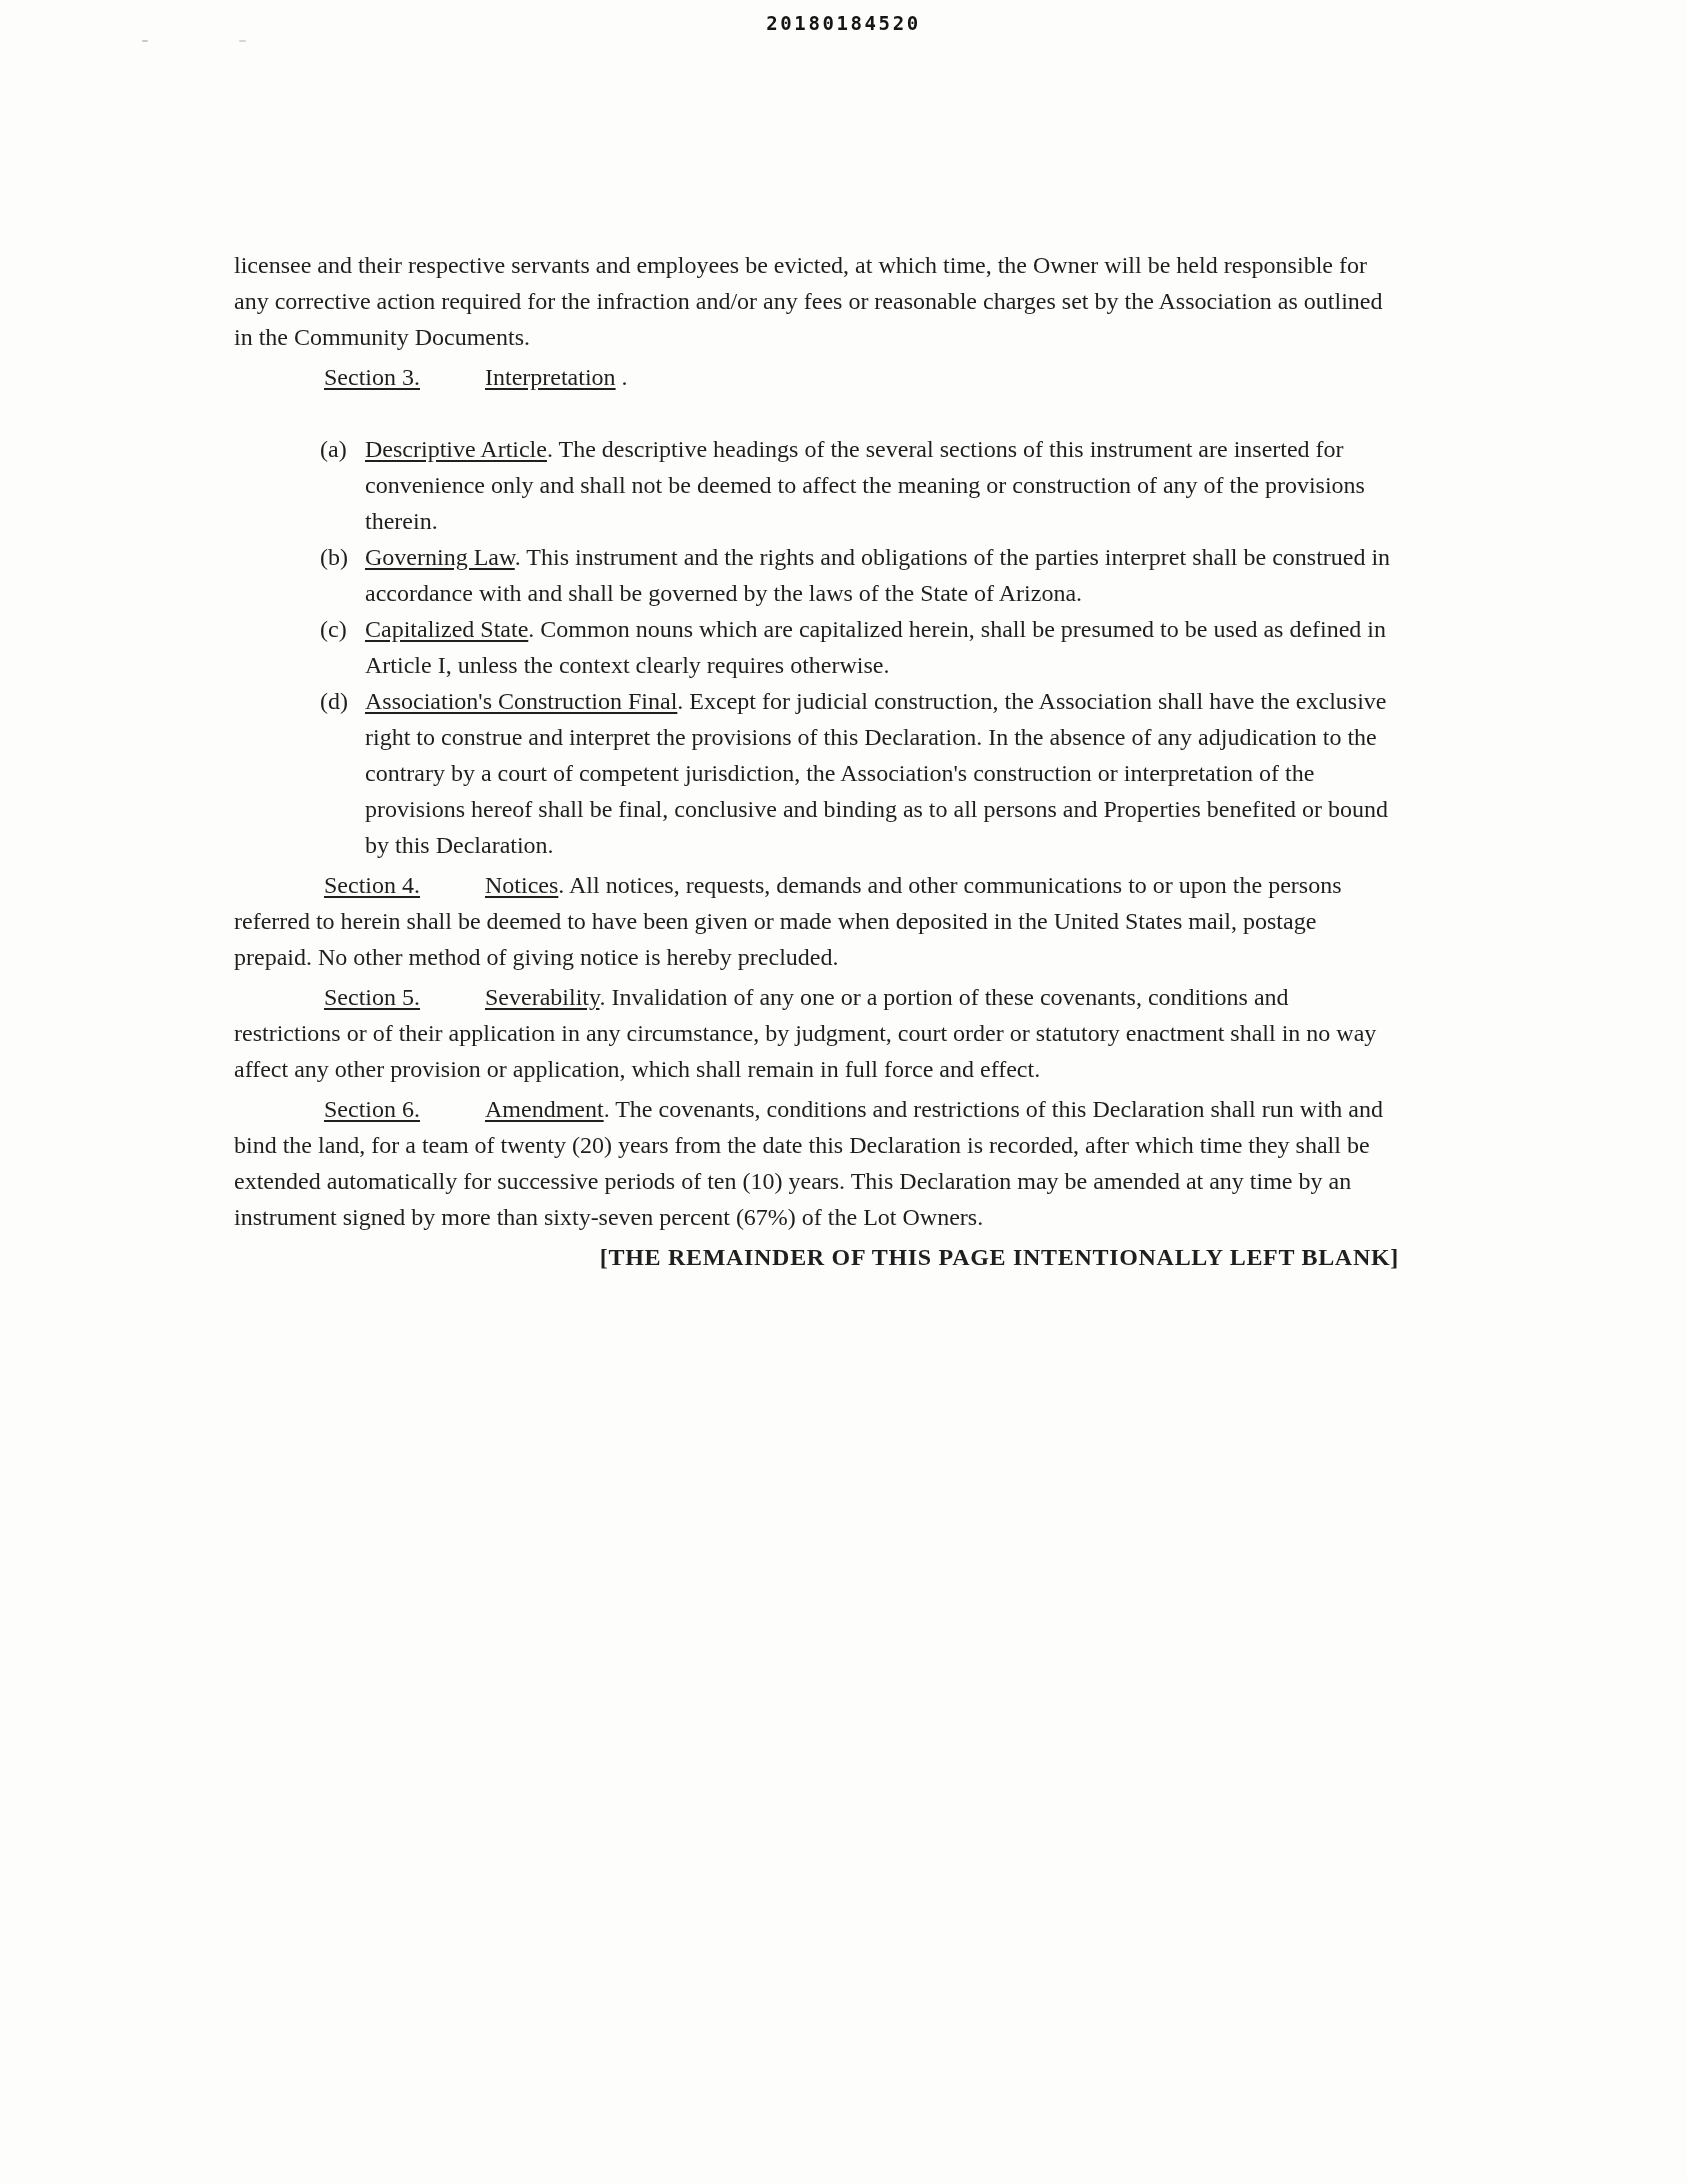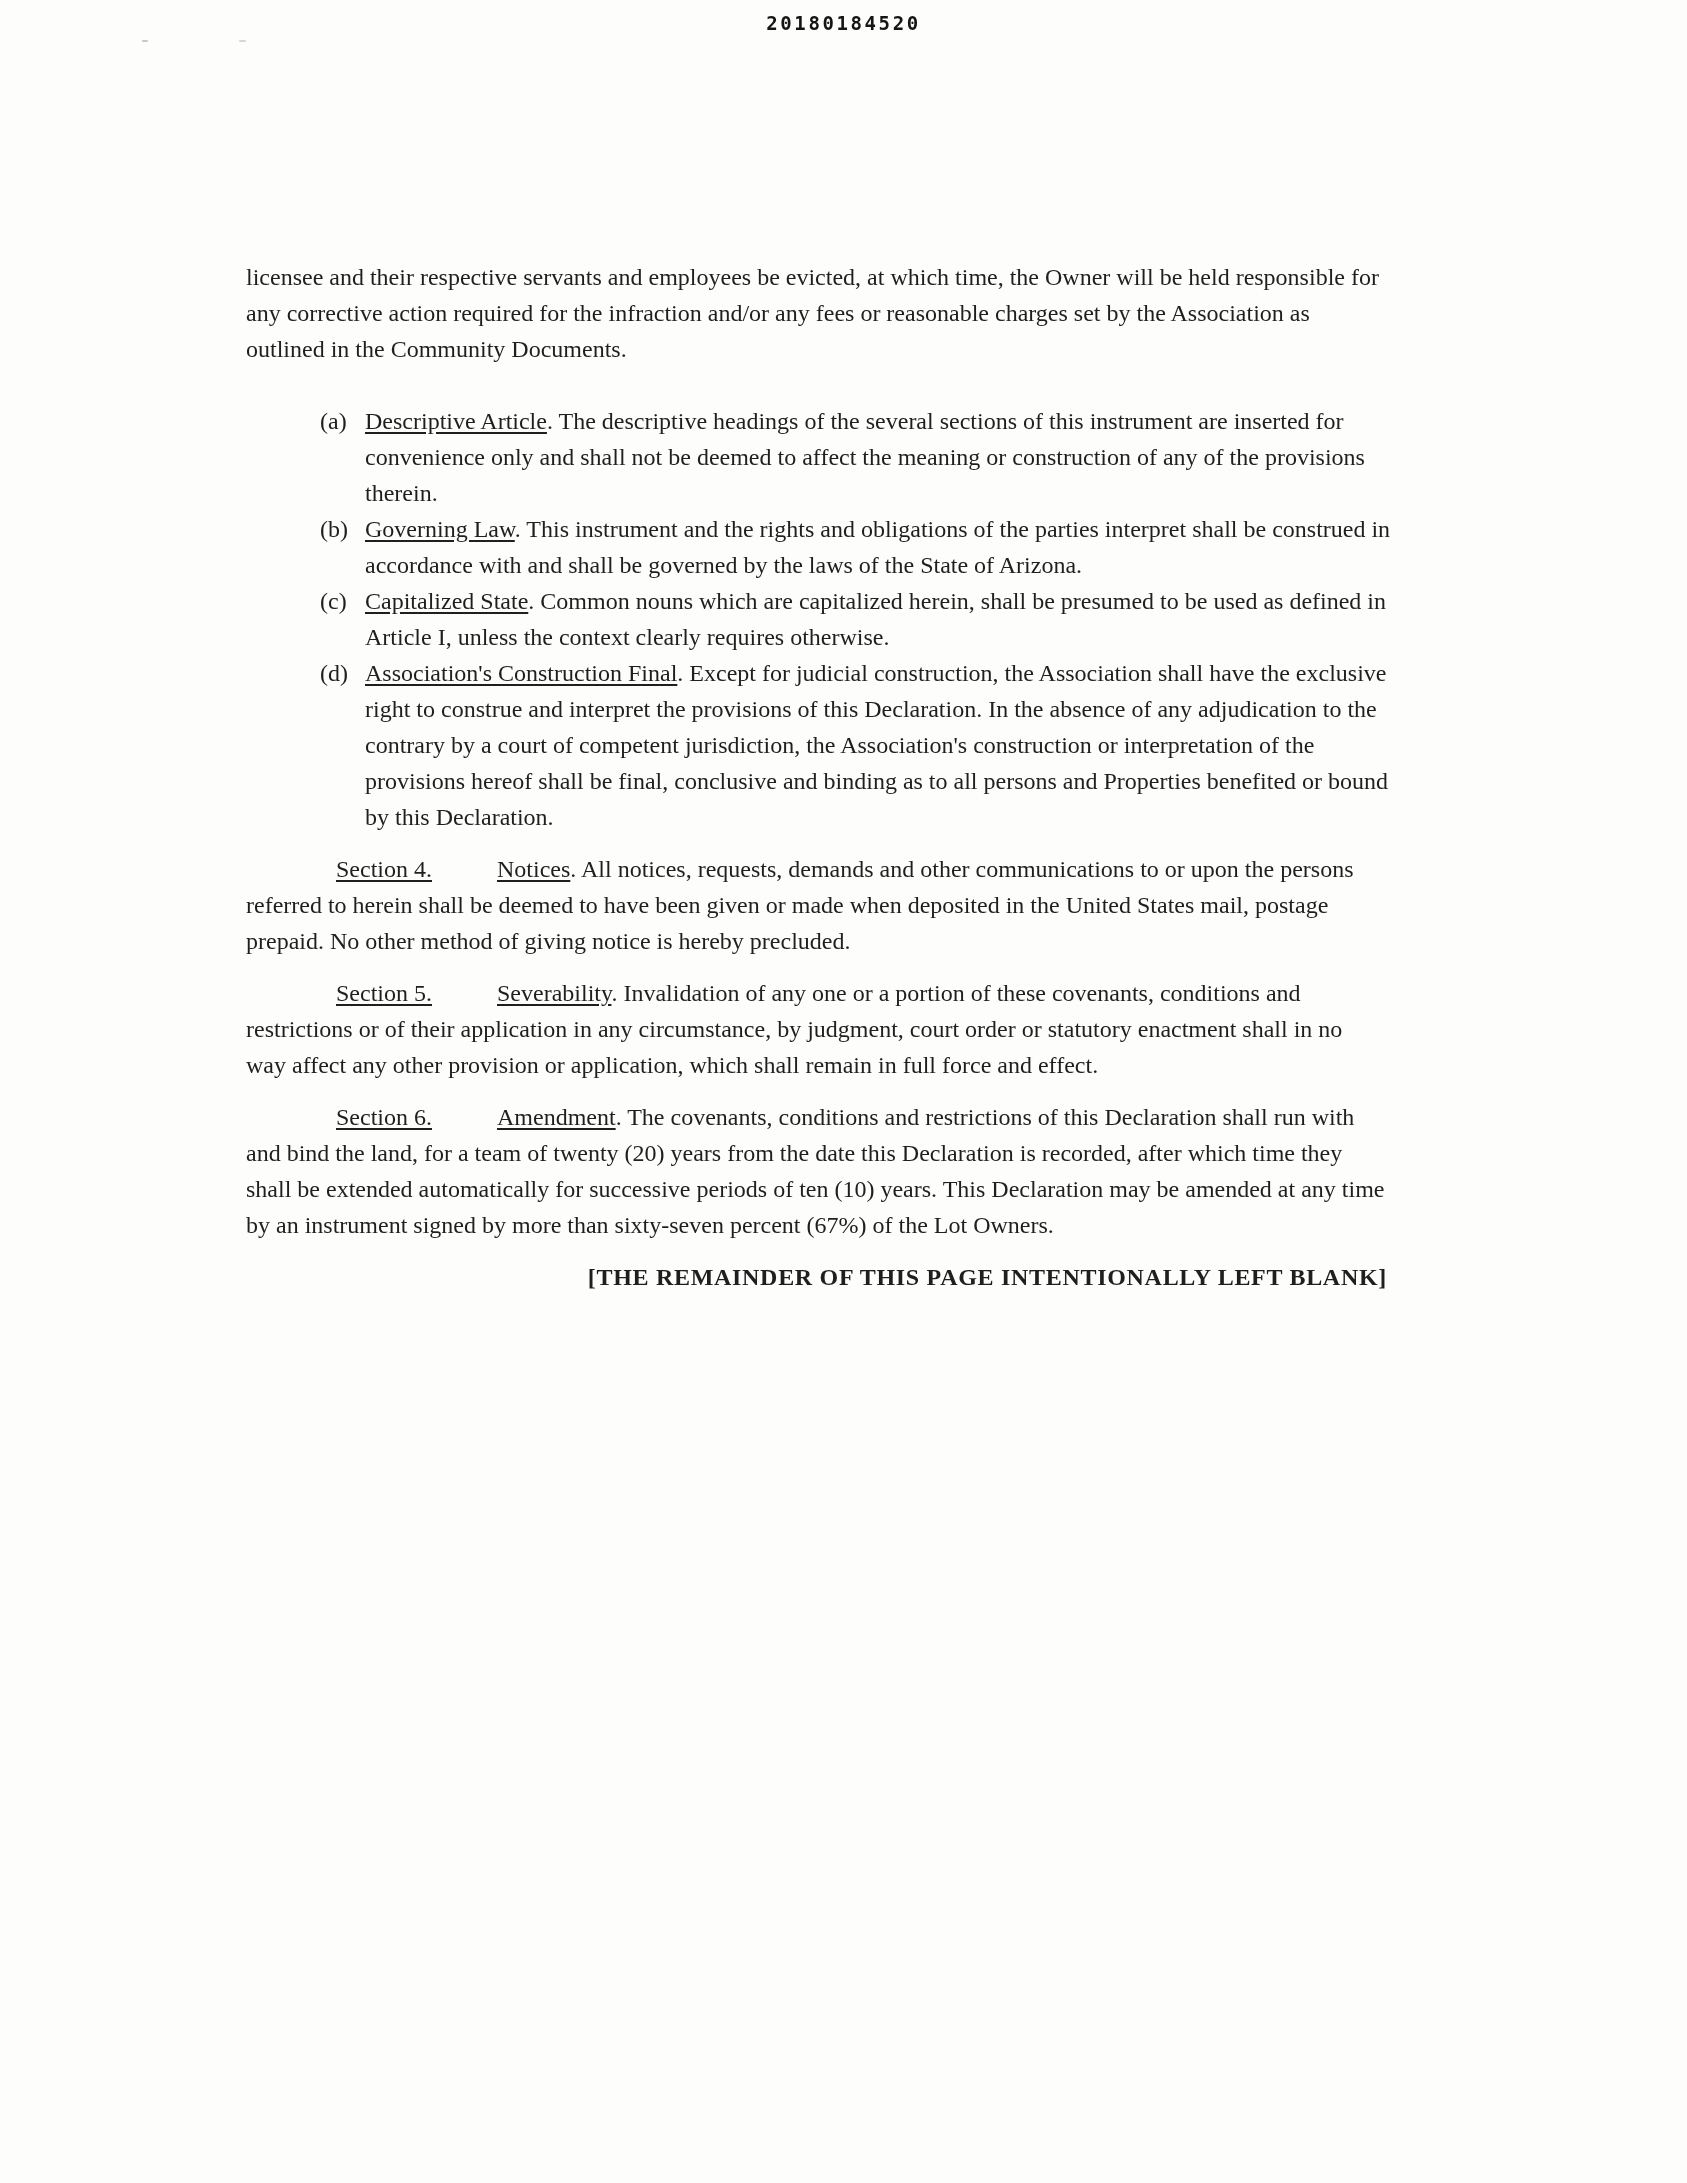--- a/index.html
+++ b/index.html
@@ -37,21 +37,21 @@
   }
   .content {
     position: absolute;
     left: 230px;
     top: 243px;
     width: 1173px;
     font-size: 24px;
     line-height: 36px;
     text-align: left;
   }
-  .content p { margin: 16px; }
+  .content p { margin: 4px; }
   .u { text-decoration: underline; text-underline-offset: 3.3px; }
   .tab-gap { display: inline-block; width: 65px; }
   .section-heading {
     margin-top: 38px;
     text-indent: 90px;
   }
   ol.alpha {
     list-style: none;
     margin: 36px 0 0 0;
     padding: 0 0 0 90px;
@@ -85,20 +85,21 @@
 
   <div class="scan-artifact a1"></div>
   <div class="scan-artifact a2"></div>
 
   <div class="header-number">20180184520</div>
 
   <div class="content">
 
     <p>licensee and their respective servants and employees be evicted, at which time, the Owner will be held responsible for any corrective action required for the infraction and/or any fees or reasonable charges set by the Association as outlined in the Community Documents.</p>
 
+    <p class="section-heading"><span class="u">Section 3.</span><span class="tab-gap"></span><span class="u">Interpretation</span><span> .</span></p>
 
     <ol class="alpha">
       <li><span class="marker">(a)</span><span class="u">Descriptive Article</span><span>. The descriptive headings of the several sections of this instrument are inserted for convenience only and shall not be deemed to affect the meaning or construction of any of the provisions therein.</span></li>
       <li><span class="marker">(b)</span><span class="u">Governing Law</span><span>. This instrument and the rights and obligations of the parties interpret shall be construed in accordance with and shall be governed by the laws of the State of Arizona.</span></li>
       <li><span class="marker">(c)</span><span class="u">Capitalized State</span><span>. Common nouns which are capitalized herein, shall be presumed to be used as defined in Article I, unless the context clearly requires otherwise.</span></li>
       <li><span class="marker">(d)</span><span class="u">Association's Construction Final</span><span>. Except for judicial construction, the Association shall have the exclusive right to construe and interpret the provisions of this Declaration. In the absence of any adjudication to the contrary by a court of competent jurisdiction, the Association's construction or interpretation of the provisions hereof shall be final, conclusive and binding as to all persons and Properties benefited or bound by this Declaration.</span></li>
     </ol>
 
     <p class="sec-para"><span class="u">Section 4.</span><span class="tab-gap"></span><span class="u">Notices</span><span>. All notices, requests, demands and other communications to or upon the persons referred to herein shall be deemed to have been given or made when deposited in the United States mail, postage prepaid. No other method of giving notice is hereby precluded.</span></p>
 

